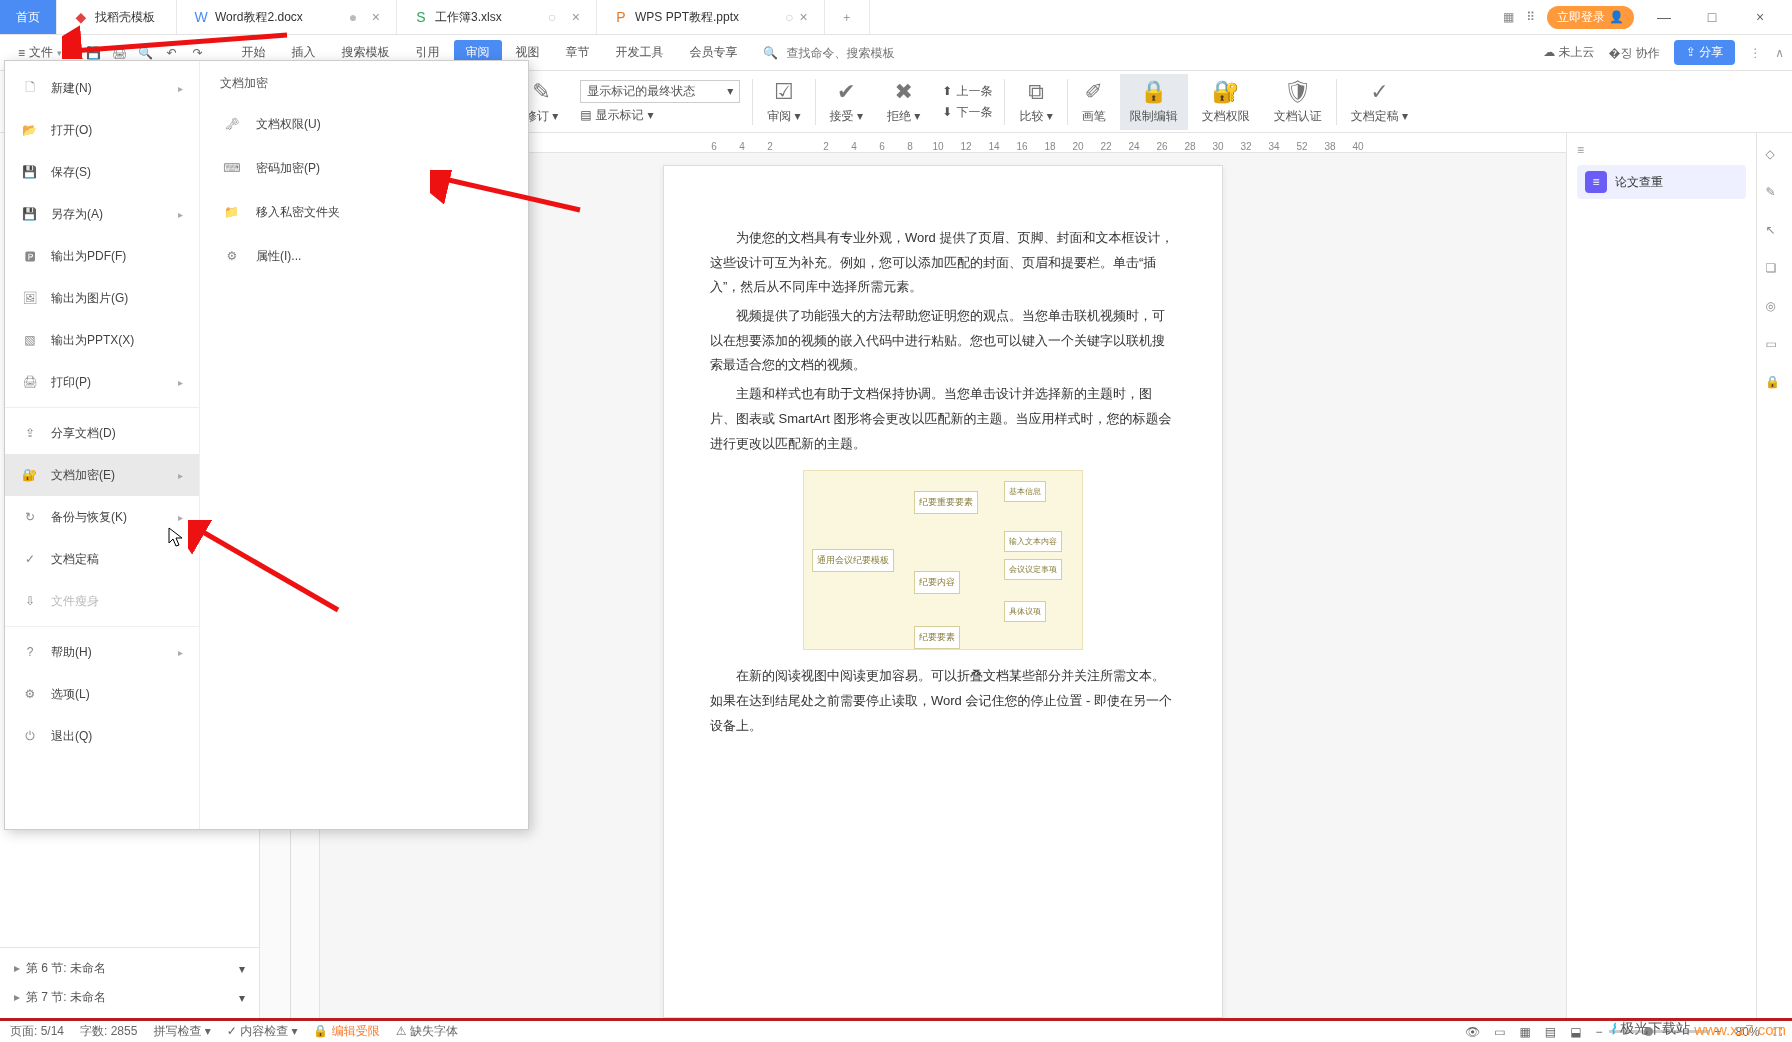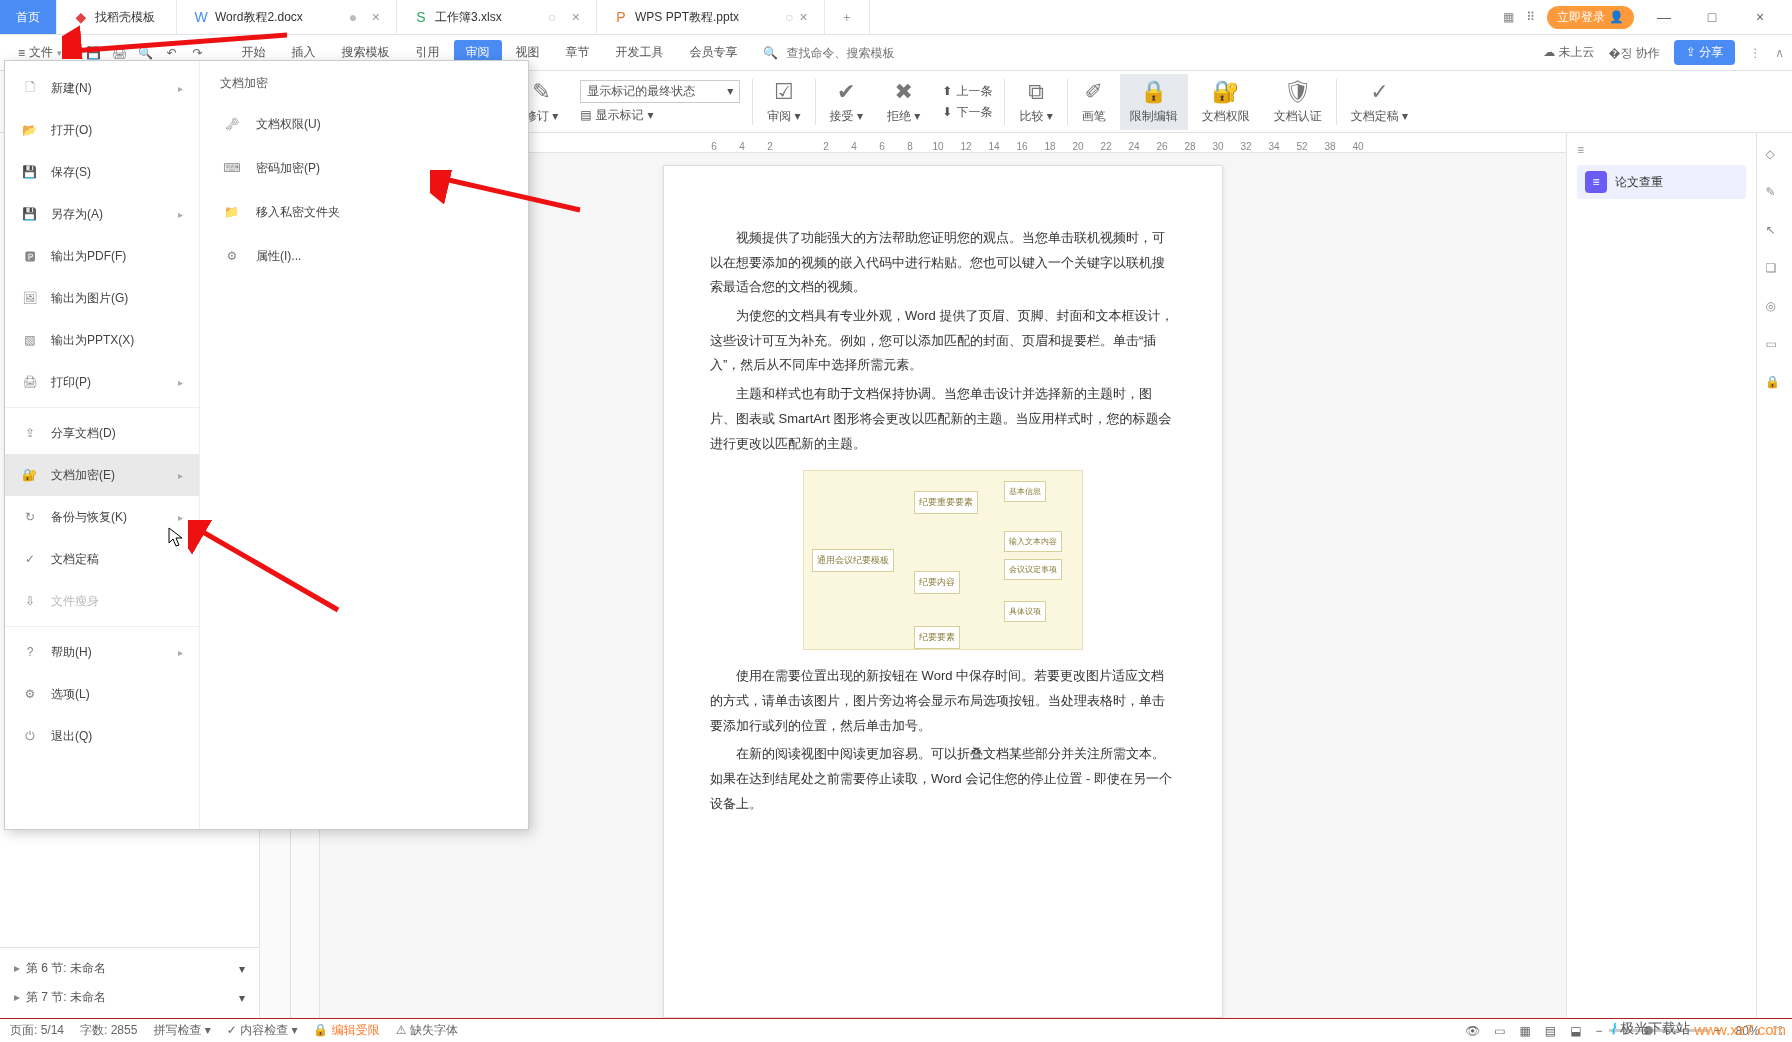--- a/index.html
+++ b/index.html
@@ -56,21 +56,21 @@
 .page p{text-indent:2em;margin-bottom:4px}
 .mindmap{margin:14px auto;width:280px;height:180px;background:#faf7de;border:1px solid #e8e3b7;position:relative}
 .mm-node{position:absolute;background:#fff;border:1px solid #d6cf9a;font-size:9px;padding:2px 4px;color:#8a7d3a}
 
 .rightpanel{width:190px;border-left:1px solid #e3e3e3;background:#fff;padding:10px}
 .rightpanel .chip{display:flex;align-items:center;gap:8px;padding:6px 8px;border-radius:4px}
 .rightpanel .chip .sq{width:22px;height:22px;background:#6b5cf6;border-radius:4px;display:flex;align-items:center;justify-content:center;color:#fff;font-size:12px}
 .rightrail{width:36px;border-left:1px solid #e3e3e3;background:#fff;display:flex;flex-direction:column;align-items:center;gap:20px;padding-top:14px;color:#888}
 .rightrail .rico{width:18px;height:18px}
 
-.statusbar{position:absolute;left:0;right:0;bottom:0;height:24px;border-top:1px solid #b91c1c;display:flex;align-items:center;padding:0 10px;font-size:12px;color:#666;gap:16px;background:#fff}
+.statusbar{position:absolute;left:0;right:0;bottom:0;height:24px;border-top:3px solid #b91c1c;display:flex;align-items:center;padding:0 10px;font-size:12px;color:#666;gap:16px;background:#fff}
 .statusbar .right{margin-left:auto;display:flex;align-items:center;gap:14px}
 .statusbar .orange{color:#ff7a2e}
 
 .filemenu{position:absolute;top:60px;left:4px;width:525px;height:770px;background:#fff;border:1px solid #ccc;box-shadow:3px 3px 12px rgba(0,0,0,.2);display:flex;z-index:50}
 .filemenu .col1{width:195px;border-right:1px solid #eee;padding:6px 0}
 .filemenu .mi{display:flex;align-items:center;gap:12px;padding:12px 16px;color:#444;position:relative}
 .filemenu .mi .mico{width:18px;height:18px;color:#888;display:inline-flex;align-items:center;justify-content:center}
 .filemenu .mi .arr{margin-left:auto;color:#aaa;font-size:10px}
 .filemenu .mi.hl{background:#e9e9e9}
 .filemenu .mi.disabled{color:#bbb}
@@ -333,34 +333,33 @@
         <span>28</span>
         <span>30</span>
         <span>32</span>
         <span>34</span>
         <span>52</span>
         <span>38</span>
         <span>40</span>
     </div>
     <div class="docscroll">
       <div class="page">
+        <p>为使您的文档具有专业外观，Word 提供了页眉、页脚、封面和文本框设计，这些设计可互为补充。例如，您可以添加匹配的封面、页眉和提要栏。单击“插入”，然后从不同库中选择所需元素。</p>
         <p>视频提供了功能强大的方法帮助您证明您的观点。当您单击联机视频时，可以在想要添加的视频的嵌入代码中进行粘贴。您也可以键入一个关键字以联机搜索最适合您的文档的视频。</p>
-        <p>为使您的文档具有专业外观，Word 提供了页眉、页脚、封面和文本框设计，这些设计可互为补充。例如，您可以添加匹配的封面、页眉和提要栏。单击“插入”，然后从不同库中选择所需元素。</p>
         <p>主题和样式也有助于文档保持协调。当您单击设计并选择新的主题时，图片、图表或 SmartArt 图形将会更改以匹配新的主题。当应用样式时，您的标题会进行更改以匹配新的主题。</p>
         <div class="mindmap">
           <div class="mm-node" style="left:8px;top:78px">通用会议纪要模板</div>
           <div class="mm-node" style="left:110px;top:20px">纪要重要要素</div>
           <div class="mm-node" style="left:110px;top:100px">纪要内容</div>
           <div class="mm-node" style="left:200px;top:10px;font-size:8px">基本信息</div>
           <div class="mm-node" style="left:200px;top:60px;font-size:8px">输入文本内容</div>
           <div class="mm-node" style="left:200px;top:88px;font-size:8px">会议议定事项</div>
           <div class="mm-node" style="left:200px;top:130px;font-size:8px">具体议项</div>
           <div class="mm-node" style="left:110px;top:155px">纪要要素</div>
         </div>
-        <p>使用在需要位置出现的新按钮在 Word 中保存时间。若要更改图片适应文档的方式，请单击该图片，图片旁边将会显示布局选项按钮。当处理表格时，单击要添加行或列的位置，然后单击加号。</p>
         <p>在新的阅读视图中阅读更加容易。可以折叠文档某些部分并关注所需文本。如果在达到结尾处之前需要停止读取，Word 会记住您的停止位置 - 即使在另一个设备上。</p>
       </div>
     </div>
   </div>
 
   <div class="rightpanel">
     <div style="text-align:left;color:#999;margin-bottom:8px">≡</div>
     <div class="chip" style="background:#eef0ff">
       <span class="sq">≡</span>
       <span>论文查重</span>

